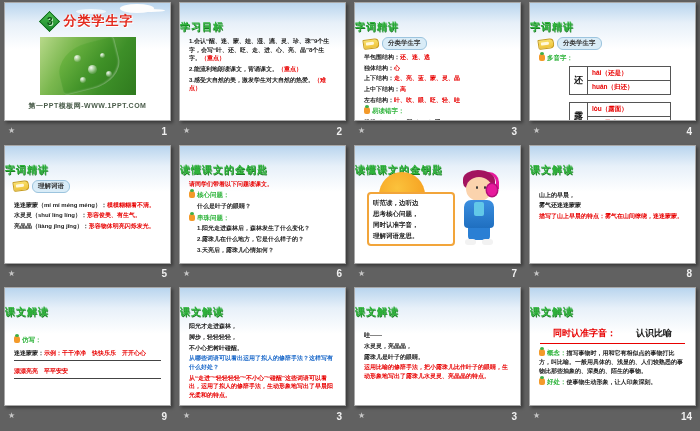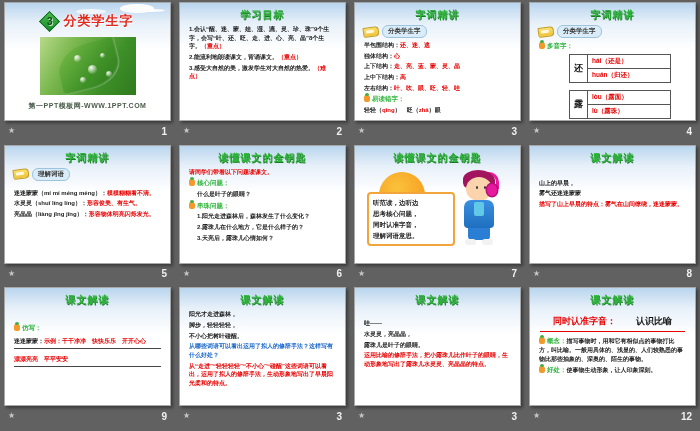--- a/index.html
+++ b/index.html
@@ -4,21 +4,21 @@
 <style>
   html,body{margin:0;padding:0;}
   body{width:700px;height:431px;background:#616161;font-family:"Liberation Sans","DejaVu Sans",sans-serif;overflow:hidden;}
   .grid{display:grid;grid-template-columns:repeat(4,1fr);column-gap:8px;row-gap:1px;padding:2px 4px;box-sizing:border-box;width:700px;height:431px;}
   .cell{display:flex;flex-direction:column;min-width:0;}
   .thumb{background:#fff;height:119px;border:1px solid #a8a8a8;box-shadow:2px 2px 3px rgba(0,0,0,.4);position:relative;overflow:hidden;box-sizing:border-box;font-size:6px;color:#222;}
   .sky{background:linear-gradient(180deg,#b9d5ee 0px,#e7f0f9 20px,#ffffff 46px);}
   .bar{height:20px;display:flex;align-items:center;justify-content:space-between;padding:0 4px;}
   .star{color:#c6c6c6;font-size:8px;line-height:1;cursor:pointer;}
   .num{color:#f0f0f0;font-size:10px;font-weight:bold;}
-  .s-title{text-align:center;font-size:10px;font-weight:bold;color:#2fb43c;letter-spacing:1px;margin:5px 0 3px;text-shadow:.5px .5px 0 #1b7a24;}
+  .s-title{font-size:10px;font-weight:bold;color:#2fb43c;letter-spacing:1px;margin:17px 0 3px;text-shadow:.5px .5px 0 #1b7a24;}
   .content{padding:0 9px;}
   .red{color:#e80000;}
   .blue{color:#1565c8;font-weight:bold;}
   .bold{font-weight:bold;}
   .line{margin:2px 0;line-height:1.45;font-weight:bold;}
   
   .badge-row{display:flex;align-items:center;gap:3px;margin:2px 0 3px 8px;}
   .book-icon{width:14px;height:8px;background:linear-gradient(#f9e06a,#eec33a);border:1px solid #c79d1e;border-radius:1px 4px 4px 2px;transform:rotate(-8deg);position:relative;}
   .book-icon::after{content:"";position:absolute;left:2px;top:2px;width:8px;height:3px;background:#fff8dd;border-radius:1px;}
   .badge-pill{background:#d9ecf7;border:1px solid #9cc4de;border-radius:6px;padding:1px 5px;font-size:6.5px;font-weight:bold;color:#333;}
@@ -291,17 +291,17 @@
     <div class="thumb sky">
       <div class="s-title">课文解读</div>
       <div class="s12-head"><span class="red">同时认准字音：</span><span class="blk">认识比喻</span></div>
       <div class="content">
         <div class="line"><span class="sprout-icon"></span><span class="green-label">概念：</span><span>描写事物时，用和它有相似点的事物打比方，叫比喻。一般用具体的、浅显的、人们较熟悉的事物比那些抽象的、深奥的、陌生的事物。</span></div>
         <div class="line"><span class="sprout-icon"></span><span class="green-label">好处：</span><span>使事物生动形象，让人印象深刻。</span></div>
       </div>
     </div>
     <div class="bar">
       <span class="star">★</span>
-      <span class="num">12</span>
+      <span class="num">14</span>
     </div>
   </div>
 
 </div>
 
 </body></html>

